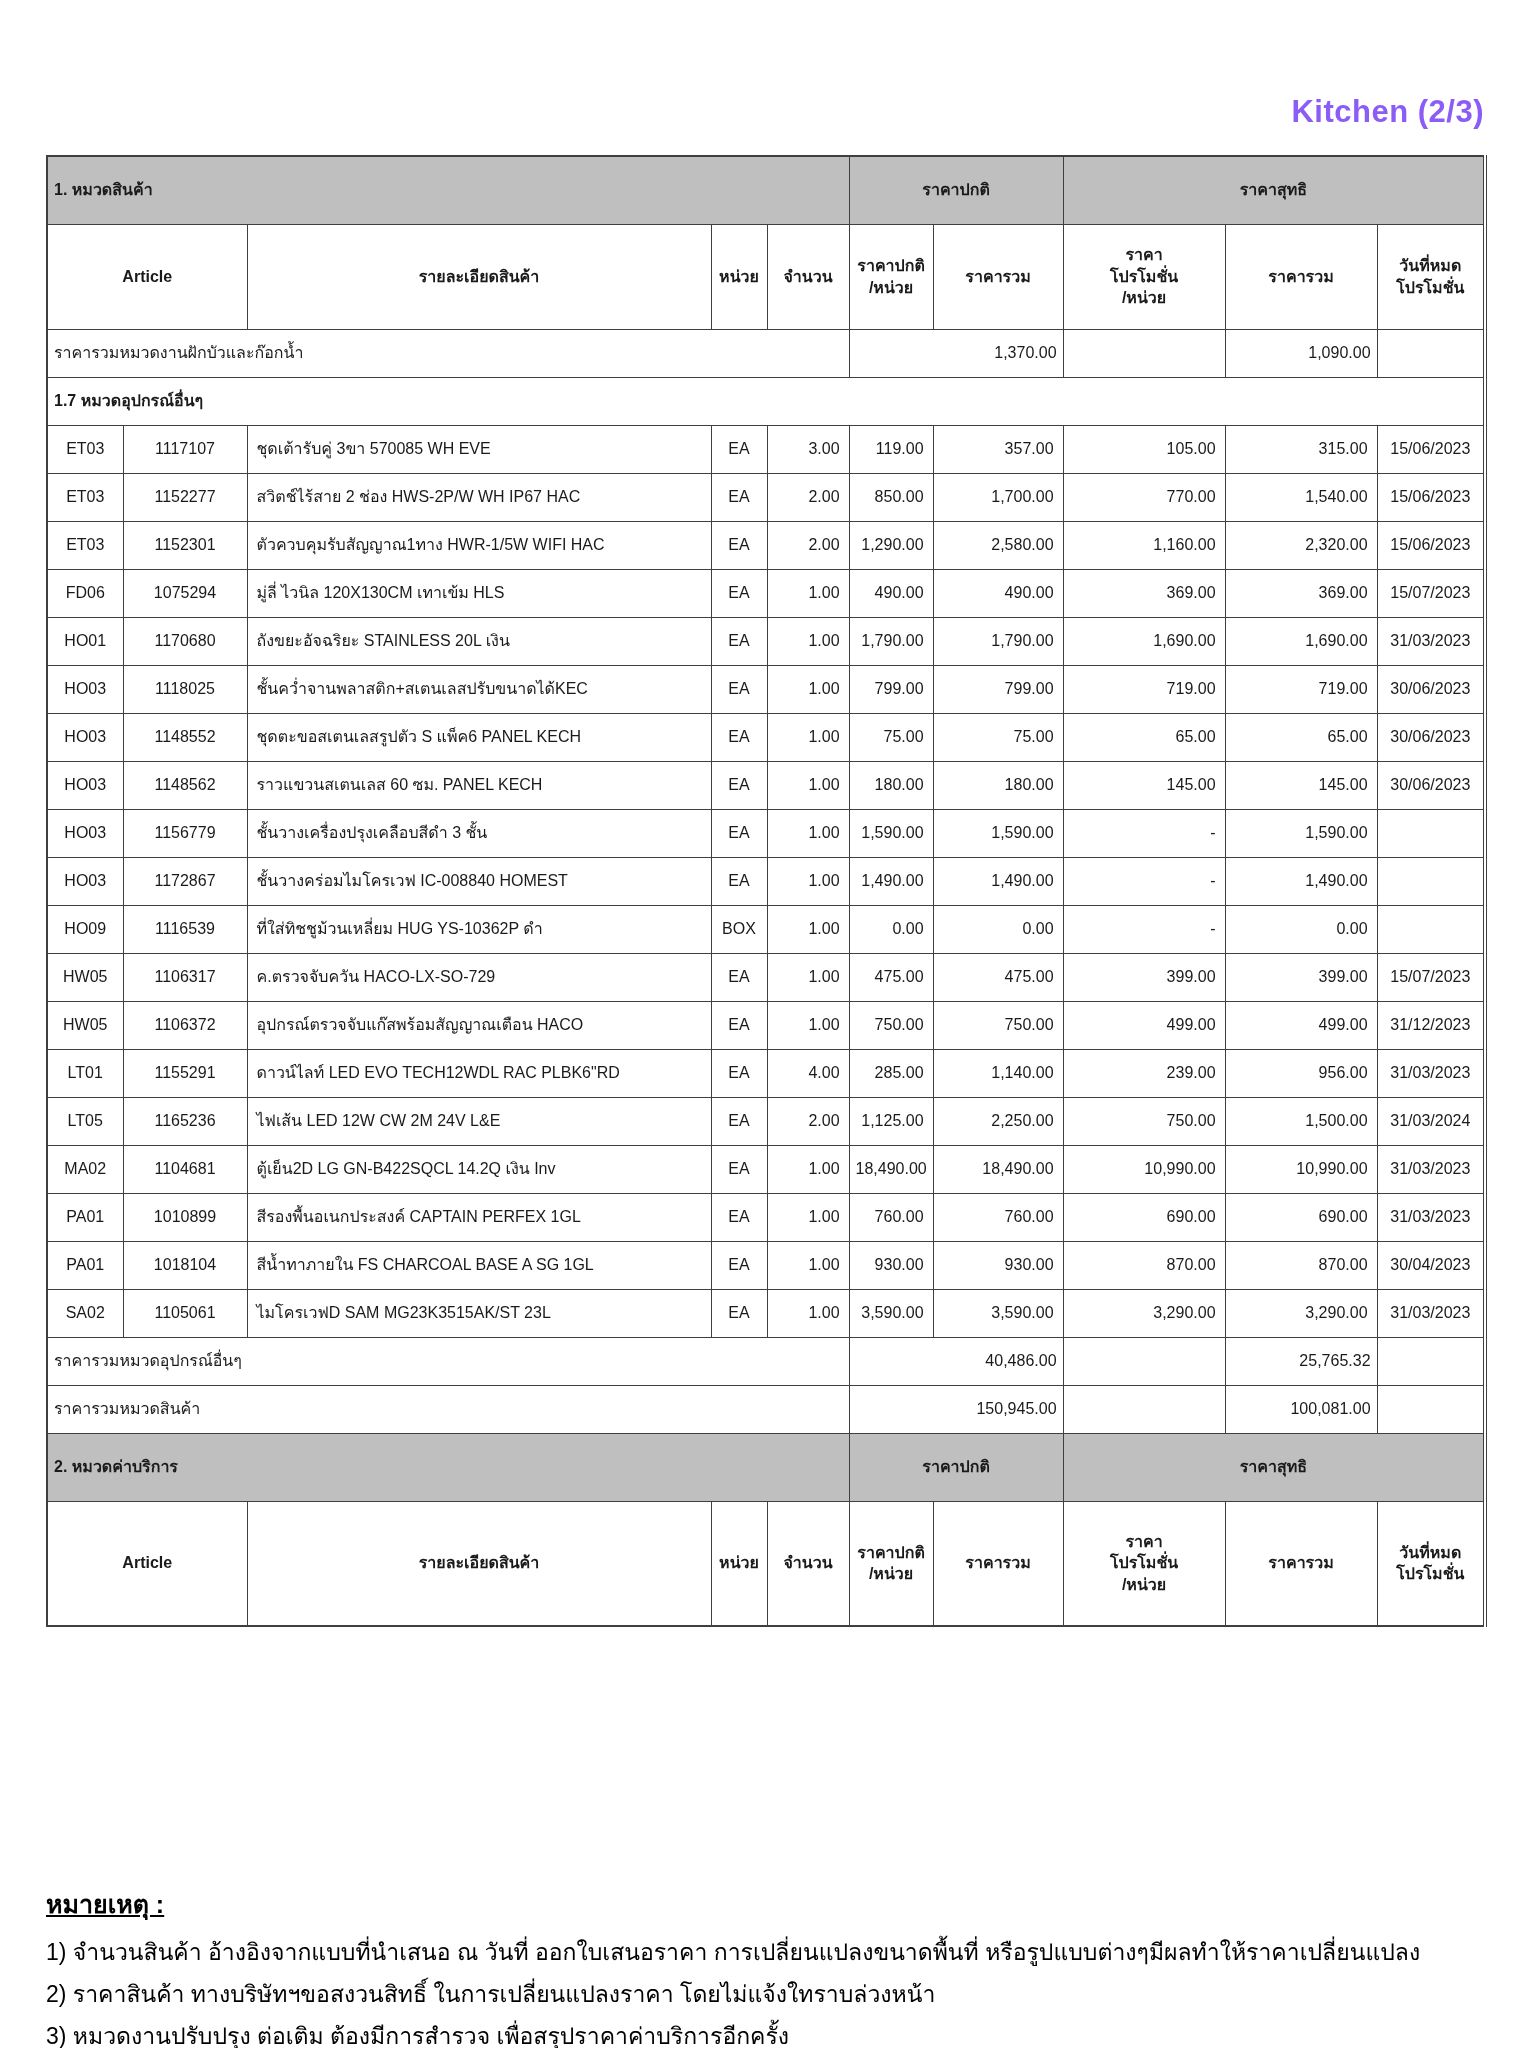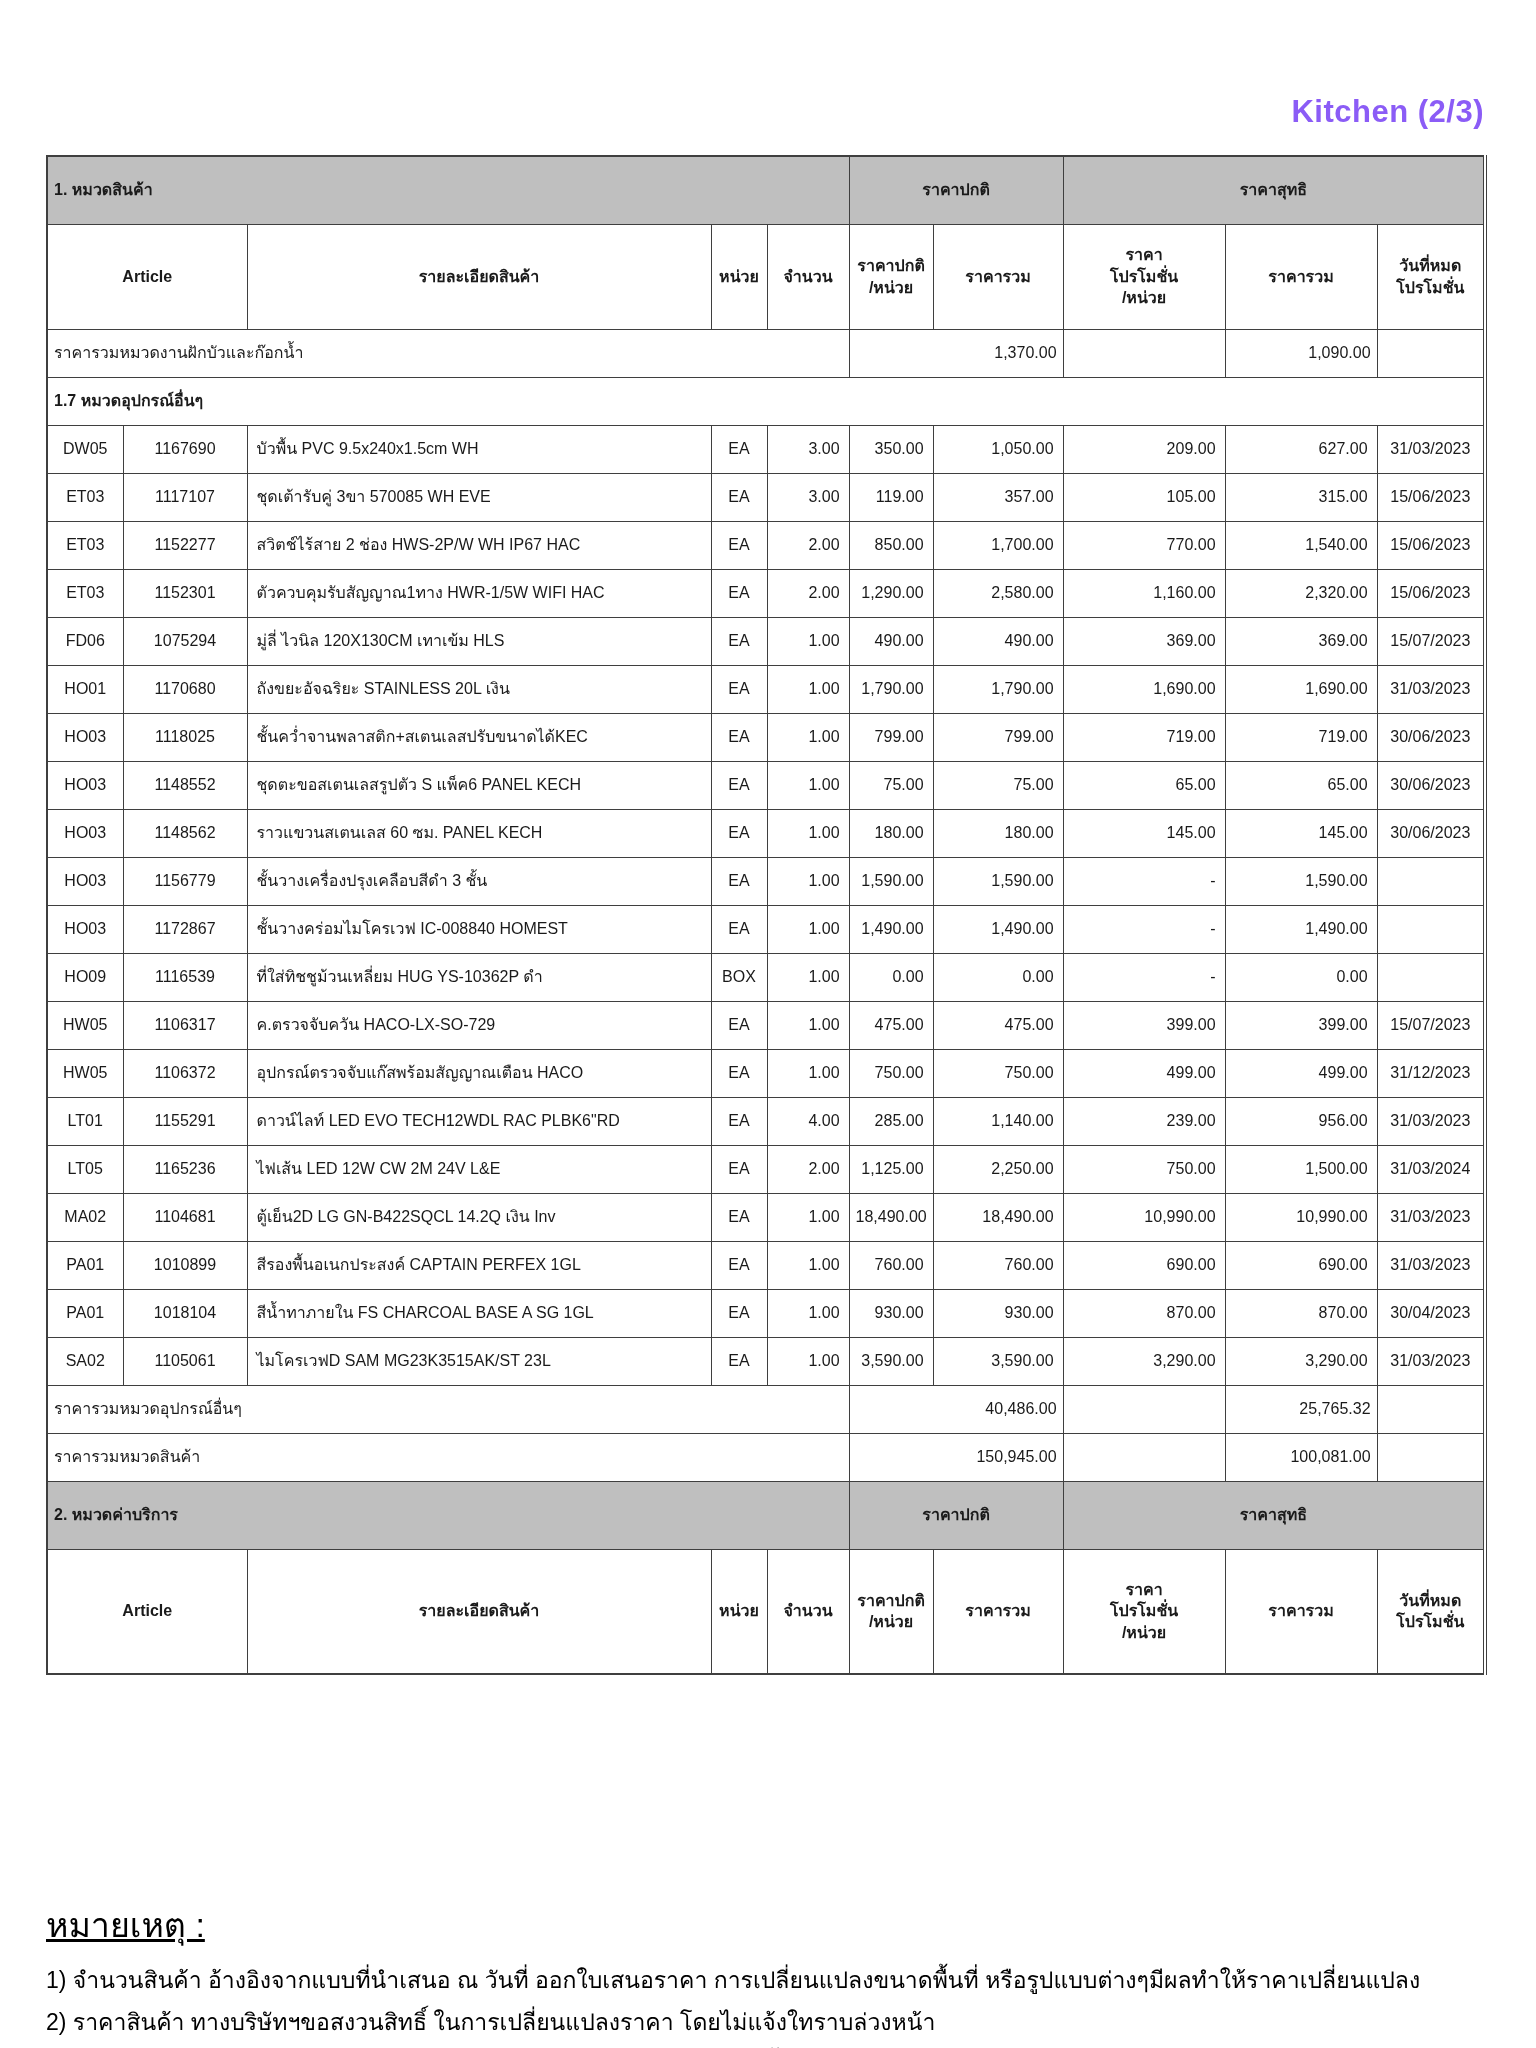--- a/index.html
+++ b/index.html
@@ -37,21 +37,21 @@
   .r{text-align:right;padding-right:10px;}
   .sum-label{padding-left:14px;font-size:16.5px;}
   .subsection td{font-weight:700;padding-left:14px;font-size:16.5px;}
   .item-row td{font-size:16px;}
   .item-row td.l{padding-left:9px;}
   .item-row td.r{padding-right:9px;}
   .notes{
     position:absolute;left:46px;top:1884px;width:1470px;color:#000;
   }
   .notes-heading{
-    font-size:34px;text-decoration:underline;margin:14px 0 14px 0;font-weight:400;
+    font-size:25px;text-decoration:underline;margin:0 0 14px 0;font-weight:700;
   }
   .note-line{font-size:23px;margin:0 0 12px 0;line-height:1.3;}
 </style>
 </head>
 <body>
 
 <div class="page-title">Kitchen (2/3)</div>
 
 <table class="quote">
   <colgroup>
@@ -99,32 +99,20 @@
       <td></td>
     </tr>
 
     <tr class="subsection h48">
       <td colspan="10">1.7 หมวดอุปกรณ์อื่นๆ</td>
     </tr>
   </tbody>
 
   <tbody id="items-body">
       <tr class="item-row h48">
-        <td class="c">DW05</td>
-        <td class="c">1167690</td>
-        <td class="l">บัวพื้น PVC 9.5x240x1.5cm WH</td>
-        <td class="c">EA</td>
-        <td class="r">3.00</td>
-        <td class="r">350.00</td>
-        <td class="r">1,050.00</td>
-        <td class="r">209.00</td>
-        <td class="r">627.00</td>
-        <td class="c">31/03/2023</td>
-      </tr>
-      <tr class="item-row h48">
         <td class="c">ET03</td>
         <td class="c">1117107</td>
         <td class="l">ชุดเต้ารับคู่ 3ขา 570085 WH EVE</td>
         <td class="c">EA</td>
         <td class="r">3.00</td>
         <td class="r">119.00</td>
         <td class="r">357.00</td>
         <td class="r">105.00</td>
         <td class="r">315.00</td>
         <td class="c">15/06/2023</td>

